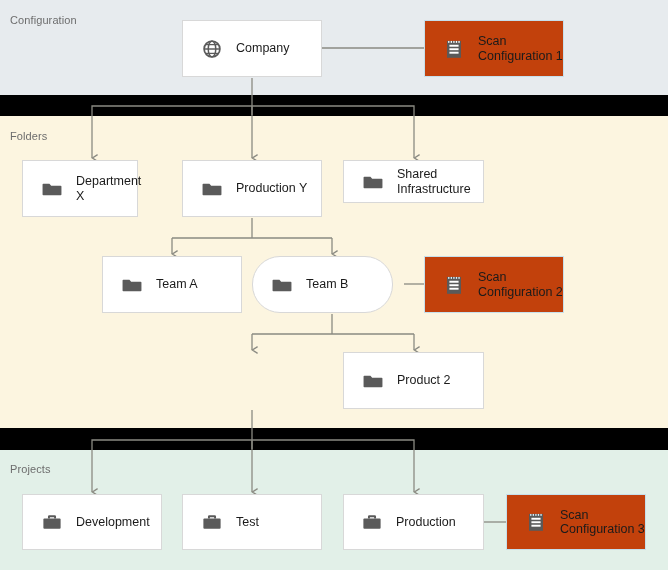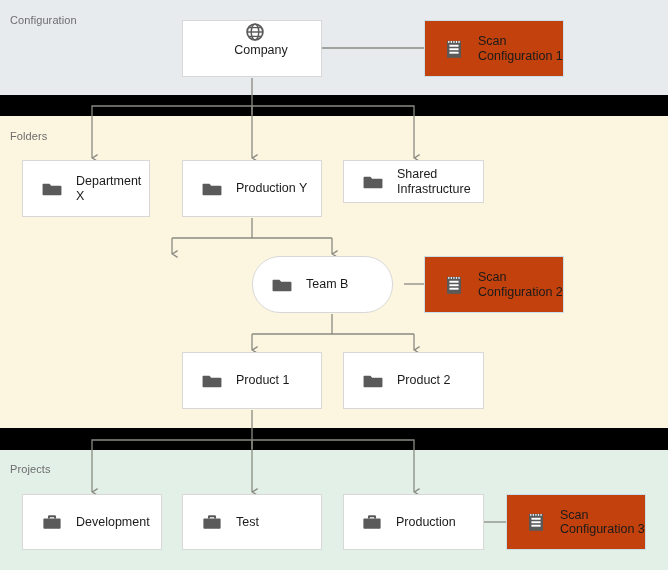--- a/index.html
+++ b/index.html
@@ -111,21 +111,21 @@
       <path d="M92,449 L92,440 L414,440 L414,449"></path>
       <path d="M252,440 L252,449"></path>
       <path d="M92,449 L92,492" marker-end="url(#arw)"></path>
       <path d="M252,449 L252,492" marker-end="url(#arw)"></path>
       <path d="M414,449 L414,492" marker-end="url(#arw)"></path>
 
       <path d="M484,522 L506,522"></path>
     </g>
   </svg>
 
-  <div class="node" style="left:182px; top:20px; width:140px; height:57px;flex-direction:column;">
+  <div class="node" style="left:182px; top:20px; width:140px; height:57px;">
     <svg class="ico" viewBox="0 0 24 24">
       <circle cx="12" cy="12" r="8.6" fill="none" stroke="#5a5a5a" stroke-width="1.9"></circle>
       <ellipse cx="12" cy="12" rx="4.1" ry="8.6" fill="none" stroke="#5a5a5a" stroke-width="1.6"></ellipse>
       <line x1="3.4" y1="12" x2="20.6" y2="12" stroke="#5a5a5a" stroke-width="1.6"></line>
       <line x1="5" y1="7.2" x2="19" y2="7.2" stroke="#5a5a5a" stroke-width="1.4"></line>
       <line x1="5" y1="16.8" x2="19" y2="16.8" stroke="#5a5a5a" stroke-width="1.4"></line>
     </svg>
     <span class="lbl">Company</span>
   </div>
 
@@ -138,21 +138,21 @@
       <rect x="14" y="3.2" width="1.4" height="2.1" fill="#ffffff"></rect>
       <rect x="16.8" y="3.2" width="1.4" height="2.1" fill="#ffffff"></rect>
       <rect x="7" y="7.4" width="10" height="2.1" fill="#ffffff"></rect>
       <rect x="7" y="11.2" width="10" height="2.1" fill="#ffffff"></rect>
       <rect x="7" y="15" width="10" height="2.1" fill="#ffffff"></rect>
     </svg>
     <span class="lbl">Scan
 Configuration 1</span>
   </div>
 
-  <div class="node" style="left:22px; top:160px; width:128px; height:57px;align-items:center;">
+  <div class="node" style="left:22px; top:160px; width:116px; height:57px;align-items:center;">
     <svg class="ico" viewBox="0 0 24 24">
       <path d="M2.6,6.2 h6.6 l1.9,2.2 h10.3 a0.9,0.9 0 0 1 0.9,0.9 v8.6 a0.9,0.9 0 0 1 -0.9,0.9 h-18.8 a0.9,0.9 0 0 1 -0.9,-0.9 v-10.8 a0.9,0.9 0 0 1 0.9,-0.9 z" fill="#5a5a5a"></path>
     </svg>
     <span class="lbl">Department X</span>
   </div>
 
   <div class="node" style="left:182px; top:160px; width:140px; height:57px;">
     <svg class="ico" viewBox="0 0 24 24">
       <path d="M2.6,6.2 h6.6 l1.9,2.2 h10.3 a0.9,0.9 0 0 1 0.9,0.9 v8.6 a0.9,0.9 0 0 1 -0.9,0.9 h-18.8 a0.9,0.9 0 0 1 -0.9,-0.9 v-10.8 a0.9,0.9 0 0 1 0.9,-0.9 z" fill="#5a5a5a"></path>
     </svg>
@@ -160,20 +160,26 @@
   </div>
 
   <div class="node" style="left:343px; top:160px; width:141px; height:43px;">
     <svg class="ico" viewBox="0 0 24 24">
       <path d="M2.6,6.2 h6.6 l1.9,2.2 h10.3 a0.9,0.9 0 0 1 0.9,0.9 v8.6 a0.9,0.9 0 0 1 -0.9,0.9 h-18.8 a0.9,0.9 0 0 1 -0.9,-0.9 v-10.8 a0.9,0.9 0 0 1 0.9,-0.9 z" fill="#5a5a5a"></path>
     </svg>
     <span class="lbl">Shared
 Infrastructure</span>
   </div>
 
+  <div class="node" style="left:102px; top:256px; width:140px; height:57px;">
+    <svg class="ico" viewBox="0 0 24 24">
+      <path d="M2.6,6.2 h6.6 l1.9,2.2 h10.3 a0.9,0.9 0 0 1 0.9,0.9 v8.6 a0.9,0.9 0 0 1 -0.9,0.9 h-18.8 a0.9,0.9 0 0 1 -0.9,-0.9 v-10.8 a0.9,0.9 0 0 1 0.9,-0.9 z" fill="#5a5a5a"></path>
+    </svg>
+    <span class="lbl">Team A</span>
+  </div>
 
   <div class="node" style="left:252px; top:256px; width:141px; height:57px;border-radius:28px;">
     <svg class="ico" viewBox="0 0 24 24">
       <path d="M2.6,6.2 h6.6 l1.9,2.2 h10.3 a0.9,0.9 0 0 1 0.9,0.9 v8.6 a0.9,0.9 0 0 1 -0.9,0.9 h-18.8 a0.9,0.9 0 0 1 -0.9,-0.9 v-10.8 a0.9,0.9 0 0 1 0.9,-0.9 z" fill="#5a5a5a"></path>
     </svg>
     <span class="lbl">Team B</span>
   </div>
 
   <div class="node scan" style="left:424px; top:256px; width:140px; height:57px;">
     <svg class="ico" viewBox="0 0 24 24">
@@ -184,26 +190,20 @@
       <rect x="14" y="3.2" width="1.4" height="2.1" fill="#ddf0fb"></rect>
       <rect x="16.8" y="3.2" width="1.4" height="2.1" fill="#ddf0fb"></rect>
       <rect x="7" y="7.4" width="10" height="2.1" fill="#ffffff"></rect>
       <rect x="7" y="11.2" width="10" height="2.1" fill="#ffffff"></rect>
       <rect x="7" y="15" width="10" height="2.1" fill="#ffffff"></rect>
     </svg>
     <span class="lbl">Scan
 Configuration 2</span>
   </div>
 
-  <div class="node" style="left:182px; top:352px; width:140px; height:57px;">
-    <svg class="ico" viewBox="0 0 24 24">
-      <path d="M2.6,6.2 h6.6 l1.9,2.2 h10.3 a0.9,0.9 0 0 1 0.9,0.9 v8.6 a0.9,0.9 0 0 1 -0.9,0.9 h-18.8 a0.9,0.9 0 0 1 -0.9,-0.9 v-10.8 a0.9,0.9 0 0 1 0.9,-0.9 z" fill="#5a5a5a"></path>
-    </svg>
-    <span class="lbl">Product 1</span>
-  </div>
 
   <div class="node" style="left:343px; top:352px; width:141px; height:57px;">
     <svg class="ico" viewBox="0 0 24 24">
       <path d="M2.6,6.2 h6.6 l1.9,2.2 h10.3 a0.9,0.9 0 0 1 0.9,0.9 v8.6 a0.9,0.9 0 0 1 -0.9,0.9 h-18.8 a0.9,0.9 0 0 1 -0.9,-0.9 v-10.8 a0.9,0.9 0 0 1 0.9,-0.9 z" fill="#5a5a5a"></path>
     </svg>
     <span class="lbl">Product 2</span>
   </div>
 
   <div class="node" style="left:22px; top:494px; width:140px; height:56px;">
     <svg class="ico" viewBox="0 0 24 24">

